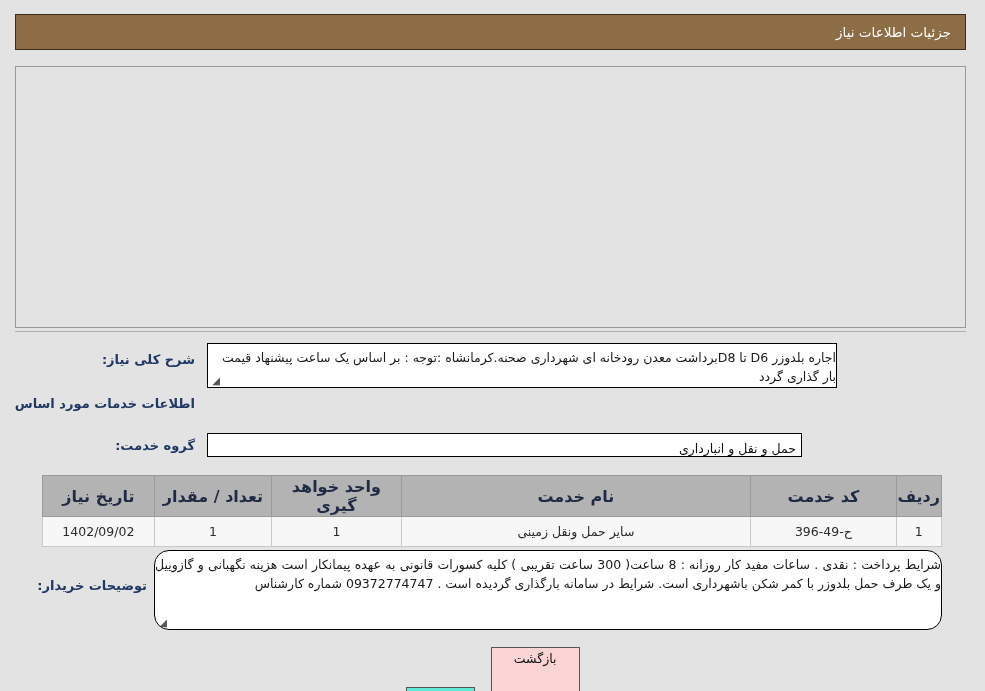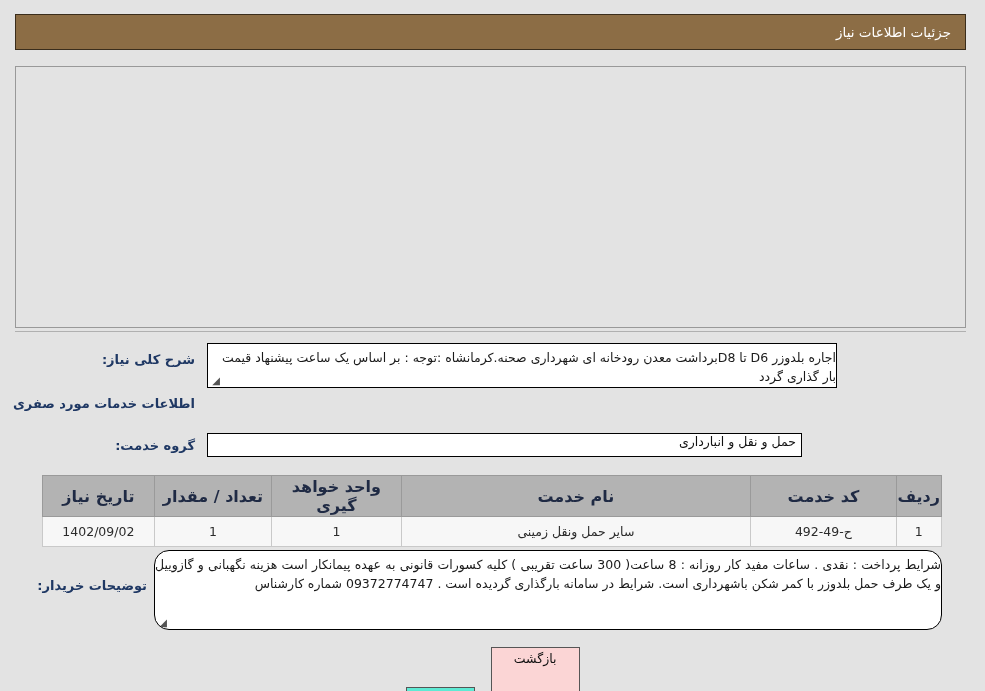--- a/index.html
+++ b/index.html
@@ -94,21 +94,21 @@
     text-align: left;
     line-height: 1.25;
   }
   .fld {
     background: #ffffff;
     border: 1px solid #000000;
     height: 21px;
     font-size: 12.5px;
     color: #111;
     display: flex;
-    align-items: flex-start;
+    align-items: flex-end;
     padding: 0 5px;
     overflow: hidden;
   }
   .fld.center { justify-content: center; }
   .fld.right  { justify-content: flex-start; }
   .fld.cream  { background: #fbf8e3; }
   .smalltxt { font-size: 12.5px; color: #1f2a44; }
   .redlink {
     color: #c0272d;
     font-size: 12.5px;
@@ -327,42 +327,42 @@
   </div>
 
   <div class="divider" style="top:331px;"></div>
 
   <div class="sec-title" style="right:790px; top:352px;">شرح کلی نیاز:</div>
   <div class="tarea" style="position:absolute; right:148px; top:343px; width:630px; height:45px; z-index:2;">
     <span>اجاره بلدوزر  D6 تا D8برداشت  معدن رودخانه ای   شهرداری صحنه.کرمانشاه :توجه : بر اساس یک ساعت پیشنهاد قیمت بار گذاری گردد</span>
     <span class="grip">◢</span>
   </div>
 
-  <div class="sec-title" style="right:790px; top:396px;">اطلاعات خدمات مورد صفری</div>
+  <div class="sec-title" style="right:790px; top:396px;">اطلاعات خدمات مورد اساس</div>
 
   <div class="sec-title" style="right:790px; top:438px;">گروه خدمت:</div>
   <div class="fld right" style="position:absolute; right:183px; top:433px; width:595px; height:24px; z-index:2;">
     <span>حمل و نقل و انبارداری</span>
   </div>
 
   <table class="items">
     <thead>
       <tr>
         <th style="width:42px;">ردیف</th>
         <th style="width:146px;">کد خدمت</th>
         <th style="width:352px;">نام خدمت</th>
         <th style="width:130px;">واحد خواهد گیری</th>
         <th style="width:118px;">تعداد / مقدار</th>
         <th style="width:112px;">تاریخ نیاز</th>
       </tr>
     </thead>
     <tbody>
       <tr>
         <td>1</td>
-        <td>ح-49-492</td>
+        <td>ح-49-396</td>
         <td>سایر حمل ونقل زمینی</td>
         <td>1</td>
         <td>1</td>
         <td>1402/09/02</td>
       </tr>
     </tbody>
   </table>
 
   <div class="sec-title" style="right:838px; top:578px;">توضیحات خریدار:</div>
   <div class="tarea" style="position:absolute; right:43px; top:550px; width:788px; height:80px; z-index:2; text-align:justify;border-radius:15px;">

